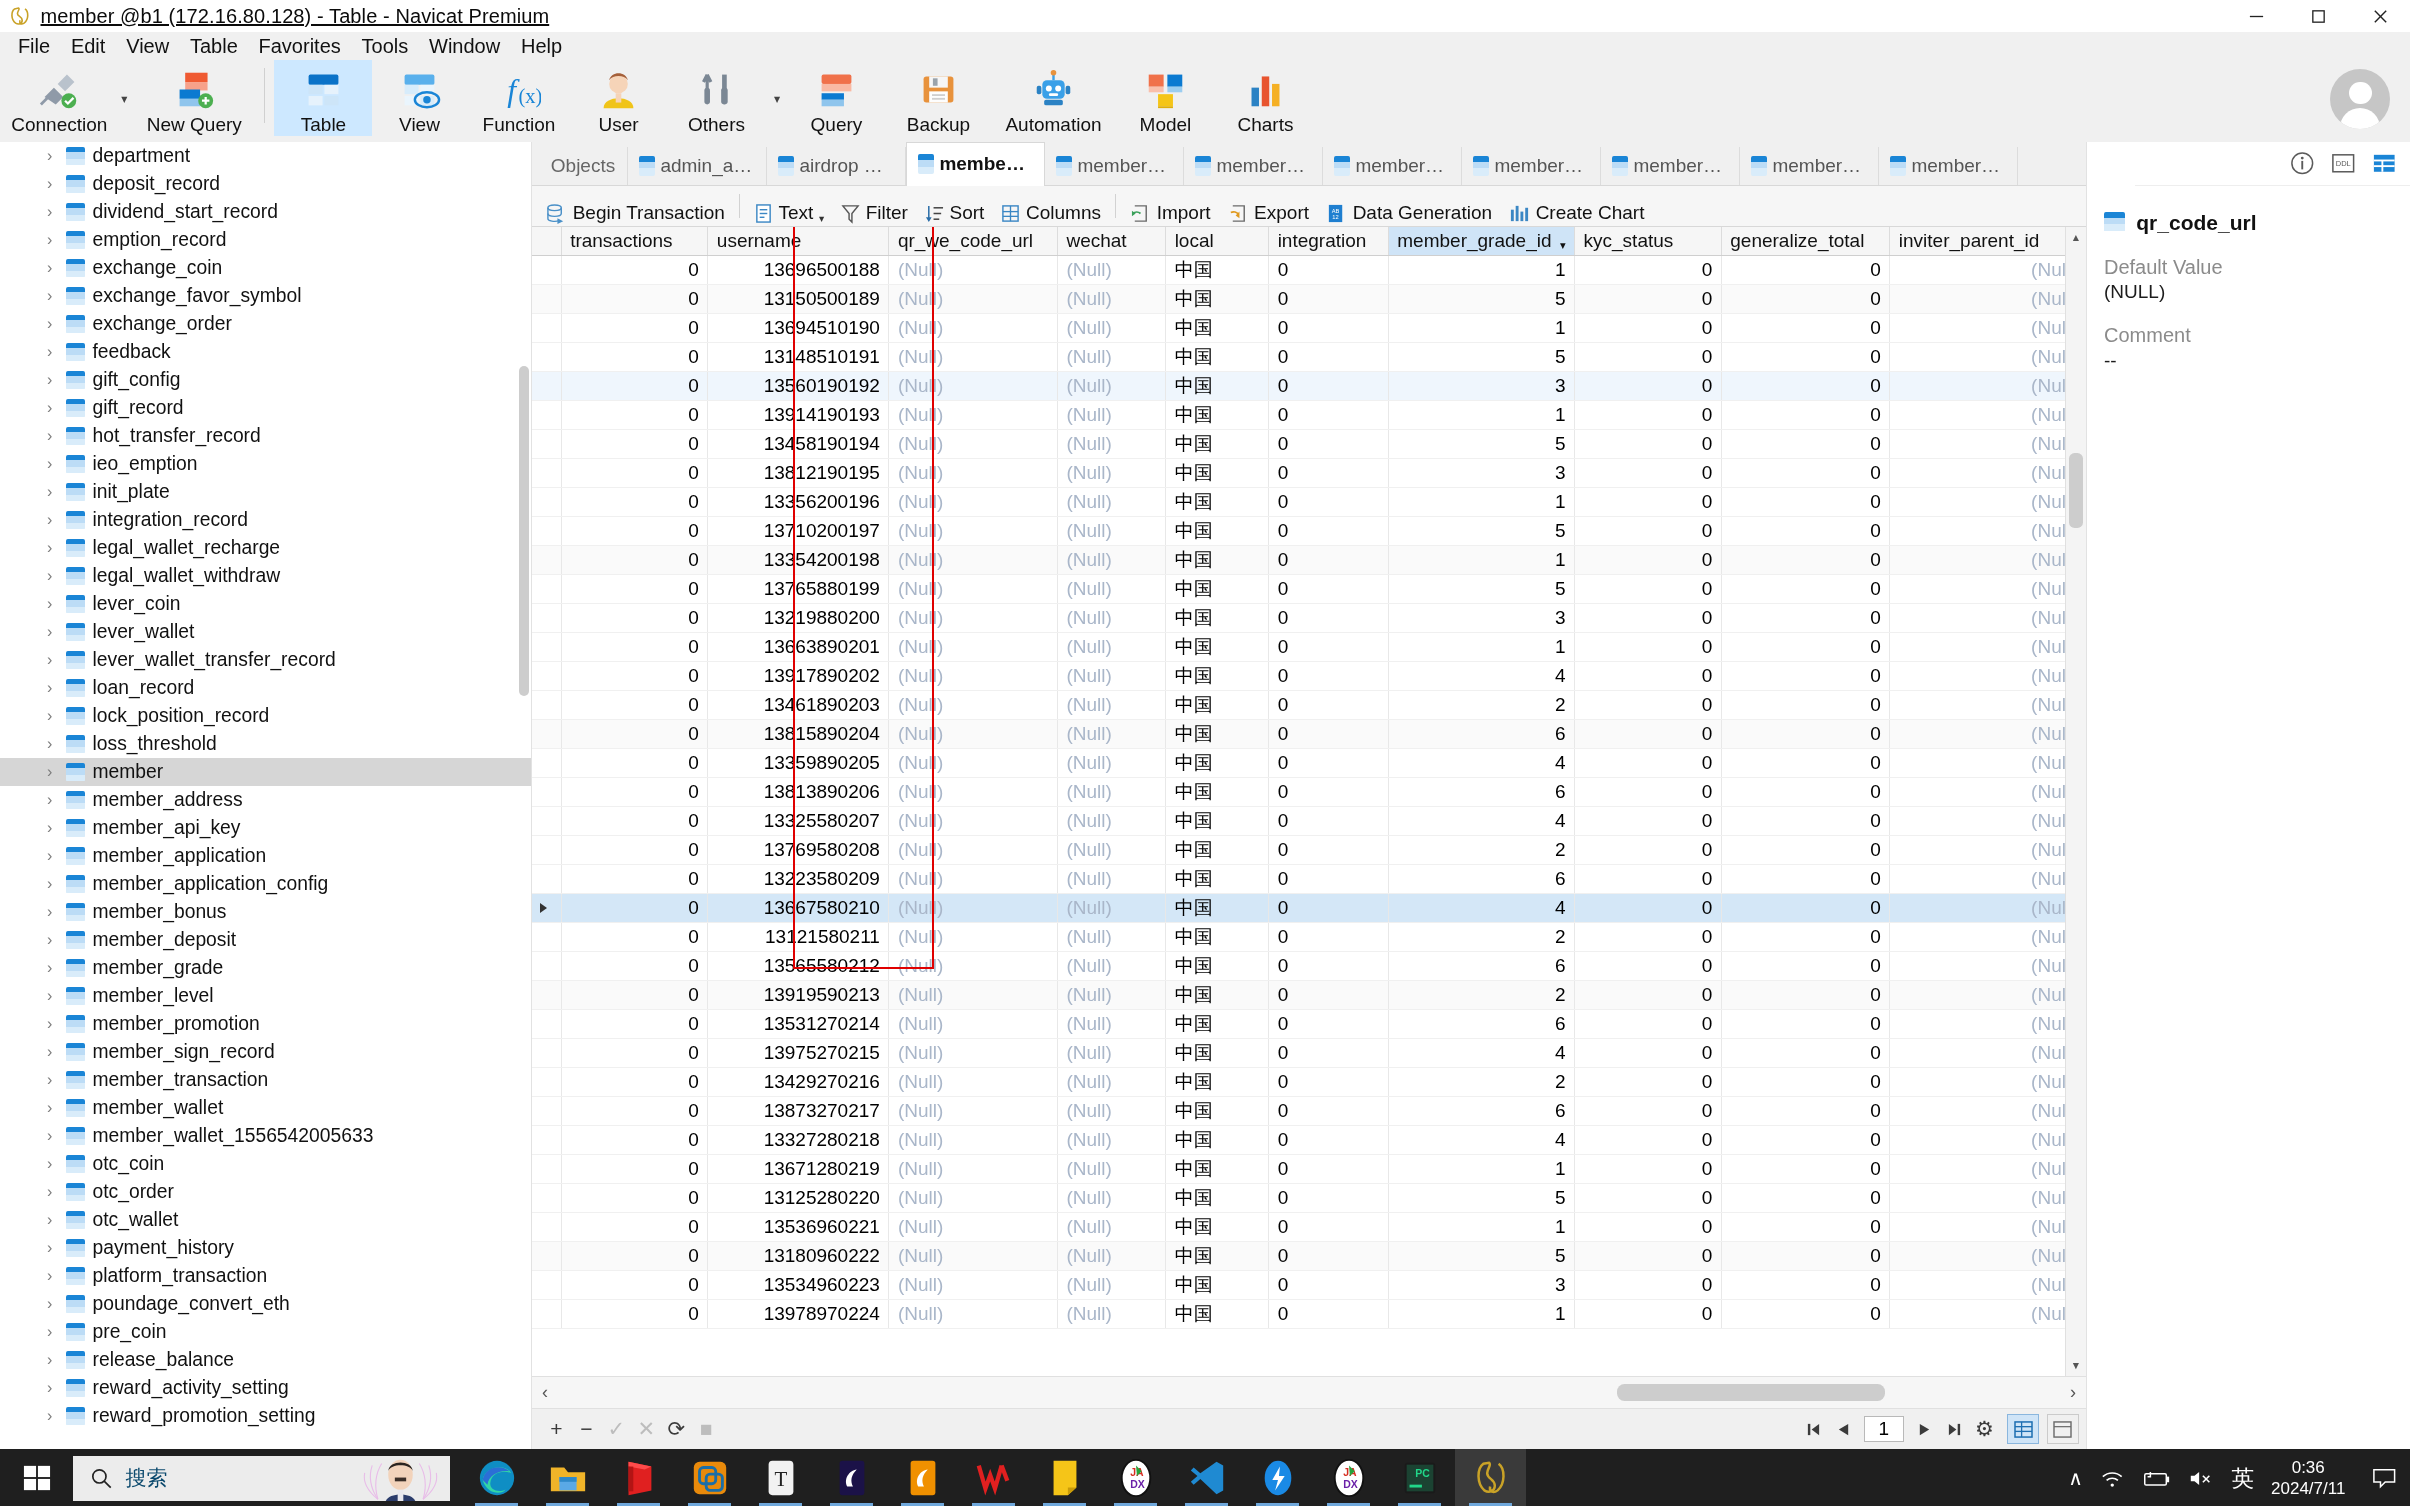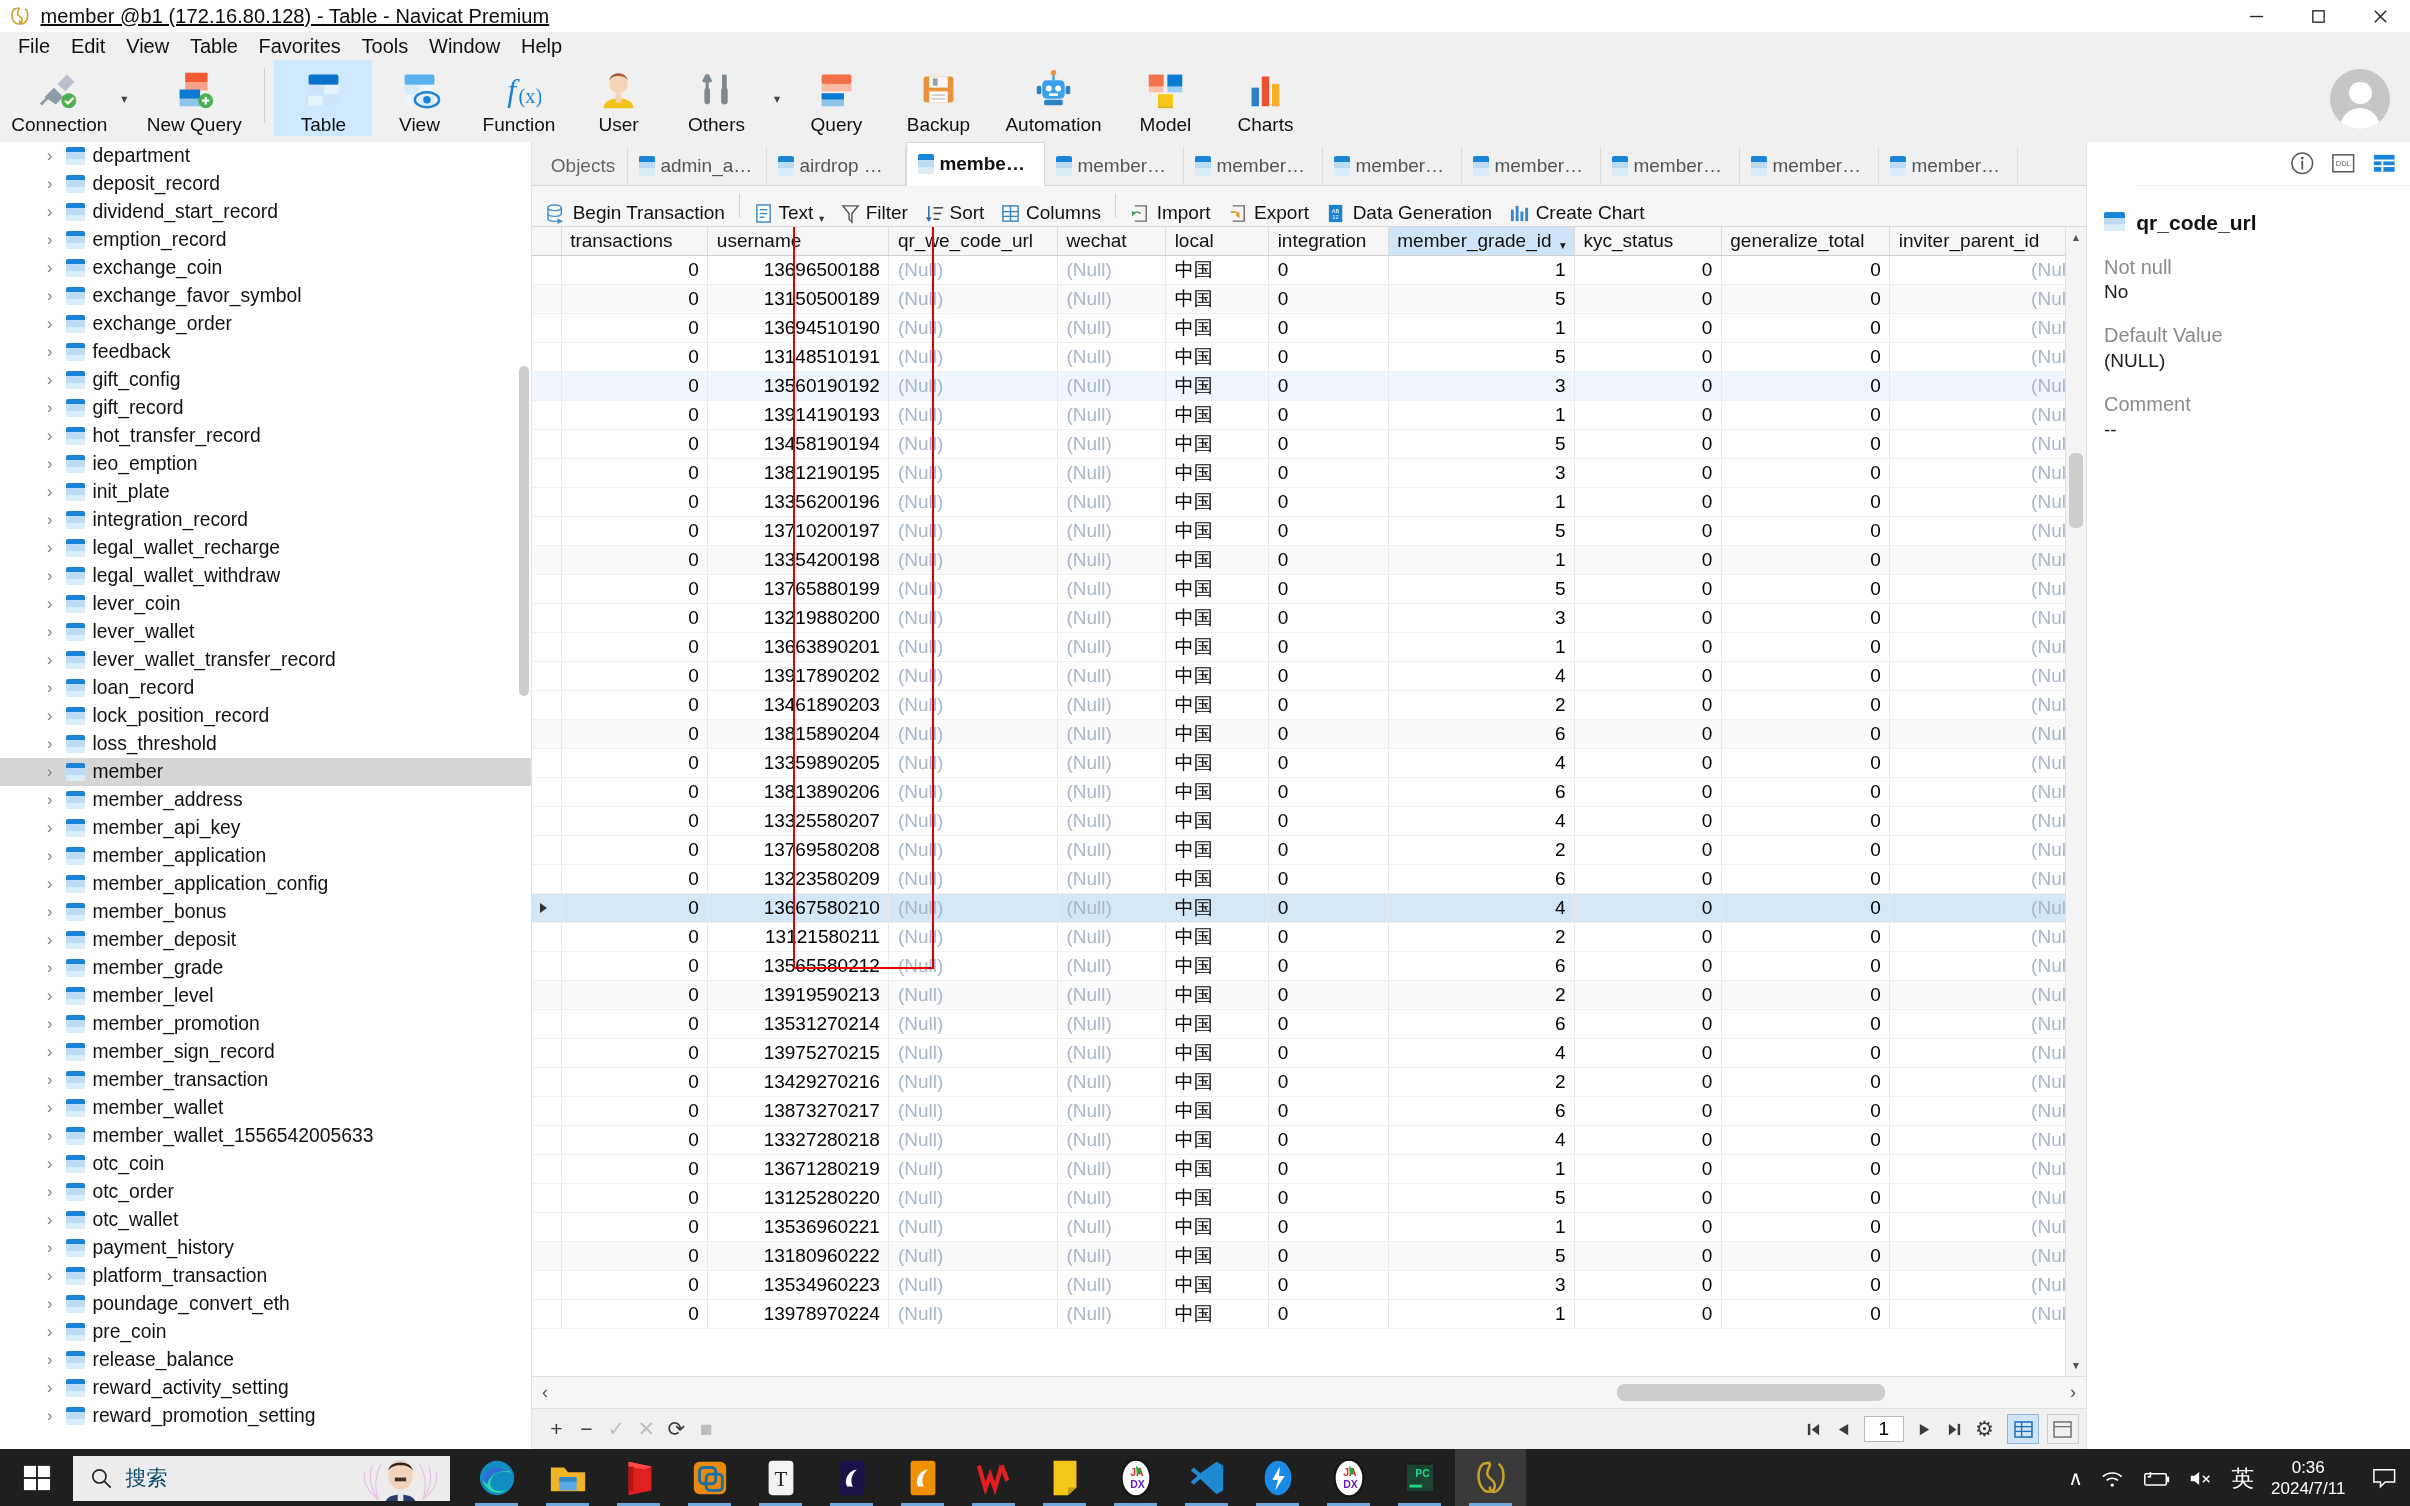--- a/index.html
+++ b/index.html
@@ -1605,24 +1605,20 @@
       </div>
       <div class="rp-head">
         <div class="tbl-ico">
             <i class="a"></i>
             <i class="b"></i>
             <i class="c"></i>
           </div>
         <div class="rp-title">qr_code_url</div>
       </div>
       <div class="rp-field">
-        <div class="rp-lbl">Not null</div>
-        <div class="rp-val">No</div>
-      </div>
-      <div class="rp-field">
         <div class="rp-lbl">Default Value</div>
         <div class="rp-val">(NULL)</div>
       </div>
       <div class="rp-field">
         <div class="rp-lbl">Comment</div>
         <div class="rp-val">--</div>
       </div>
     </div>
 
   </div>

